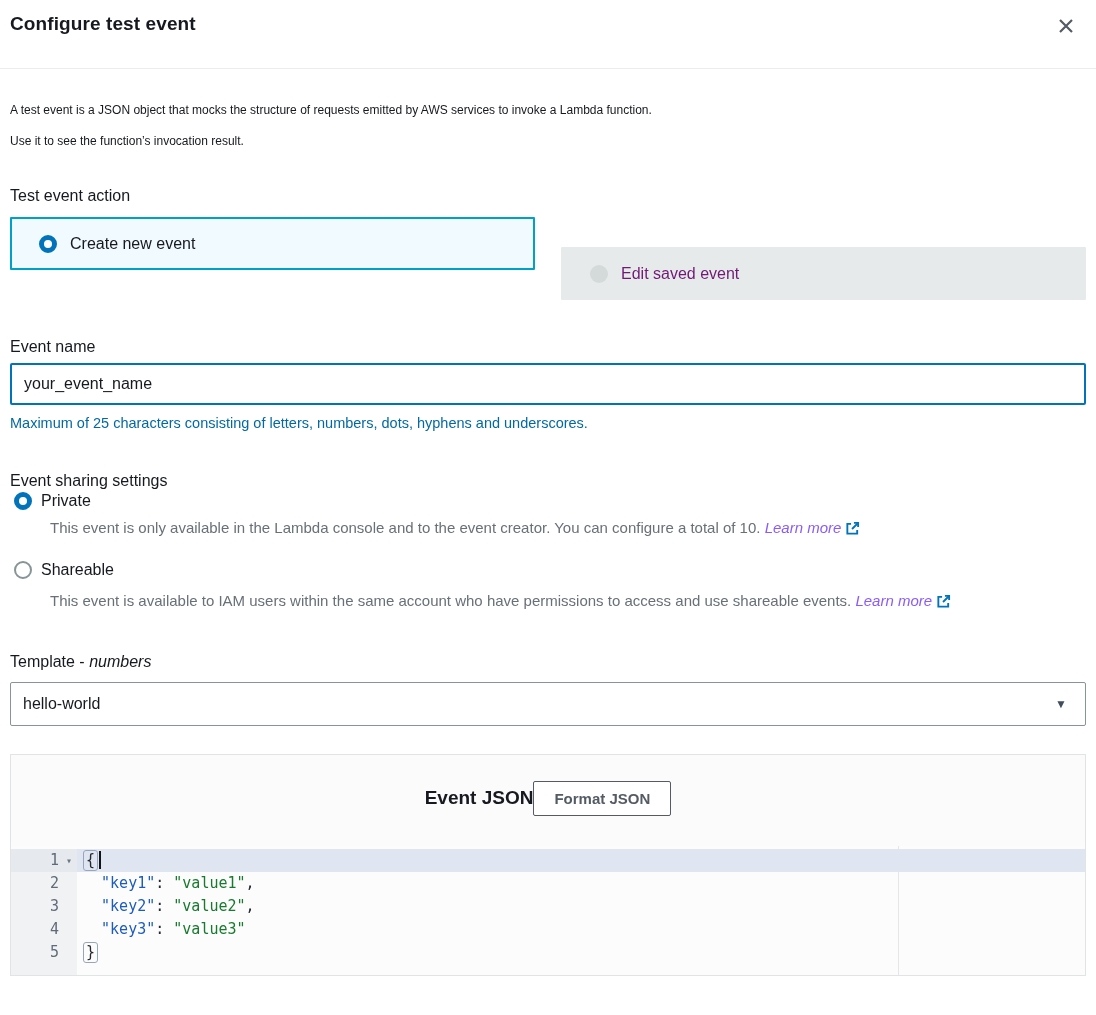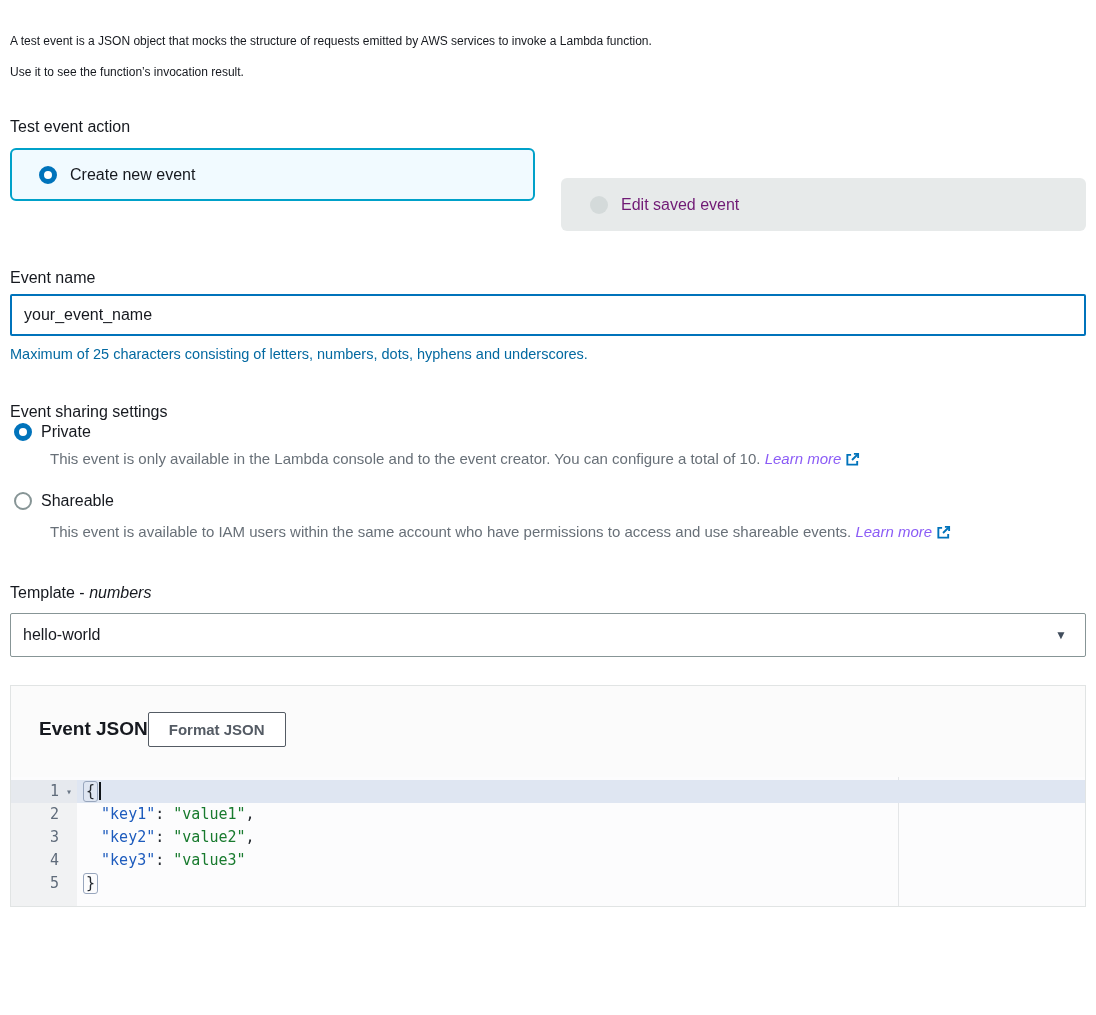--- a/index.html
+++ b/index.html
@@ -19,21 +19,21 @@
   .close-btn{ background:none; border:none; cursor:pointer; padding:4px; margin-top:-1px;}
   
   .content{ padding:0 10px; }
   .intro{ margin-top:26px; font-size:12px; line-height:31px; white-space:pre-line; color:#16191f;}
   .intro.second{ margin-top:26px; }
   .field-label{ margin-top:28px; font-size:16px; line-height:22px; }
   .em{ font-style:italic; }
   
   .tiles{ margin-top:10px; display:grid; grid-template-columns:1fr 1fr; gap:26px; }
   .tile{ height:53px; display:flex; align-items:center; gap:13px; padding-left:27px;
-         border:2px solid transparent; border-radius:6px; font-size:16px; cursor:pointer;}
+         border:2px solid transparent; border-radius:1px; font-size:16px; cursor:pointer;}
   .tile.selected{ background:#f1faff; border-color:#00a1c9; }
   .tile.disabled{ background:#e7eaea; color:#701a75; cursor:default;margin-top:30px; }
   
   .radio{ width:18px; height:18px; border-radius:50%; flex:0 0 18px; }
   .radio.checked{ border:5px solid #0073bb; background:#fff; }
   .radio.unchecked{ border:2px solid #879596; background:#fff; }
   .radio.disabled{ background:#d4dada; border:none; }
   
   .label-evname{ margin-top:36px; }
   .text-input{
@@ -57,21 +57,21 @@
     margin-top:9px; height:44px; border:1px solid #879596; border-radius:2px; background:#fff;
     display:flex; align-items:center; justify-content:space-between; padding:0 18px 0 12px;
     font-size:16px; cursor:pointer;
   }
   .select .caret{ color:#414d5c; font-size:12px; }
   
   .panel{
     margin-top:28px; height:222px; border:1px solid #e1e4e4; background:#fbfbfb;
     display:flex; flex-direction:column; overflow:hidden;
   }
-  .panel-head{ display:flex; justify-content:flex-start; align-items:center;
+  .panel-head{ display:flex; justify-content:center; align-items:center;
                padding:22px 28px 0; height:64px; flex:0 0 auto;}
   .panel-title{ font-size:19px; font-weight:700; }
   .format-btn{
     background:#fff; border:1px solid #545b64; border-radius:2px; color:#545b64;
     font-weight:700; font-size:15px; font-family:"Liberation Sans",sans-serif;
     padding:8px 20px; cursor:pointer;
   }
   
   .editor{
     flex:1 1 auto; margin-top:27px; position:relative; background:#fcfcfd;
@@ -93,20 +93,30 @@
   .tok-punc{ color:#24292f; }
   .brace-box{ display:inline-block; border:1px solid #98a6bd; border-radius:3px; padding:0 2px; line-height:19px;}
   .cursor{ display:inline-block; width:0; height:18px; border-left:2px solid #101418;
            vertical-align:text-bottom; margin-left:1px; }
 </style>
 </head>
 <body>
 
 <div>
 
+  <header class="modal-header">
+    <h1 class="modal-title">Configure test event</h1>
+    <button class="close-btn">
+      <span>
+        <svg width="20" height="20" viewBox="0 0 20 20">
+            <path d="M4 4 L16 16 M16 4 L4 16" stroke="#545b64" stroke-width="2.2" fill="none"></path>
+          </svg>
+      </span>
+    </button>
+  </header>
 
   <div class="content">
 
     <p class="intro">A test event is a JSON object that mocks the structure of requests emitted by AWS services to invoke a Lambda function.
 Use it to see the function’s invocation result.</p>
 
     <div class="field-label">Test event action</div>
     <div class="tiles">
       <div class="tile selected">
         <span class="radio checked"></span>

